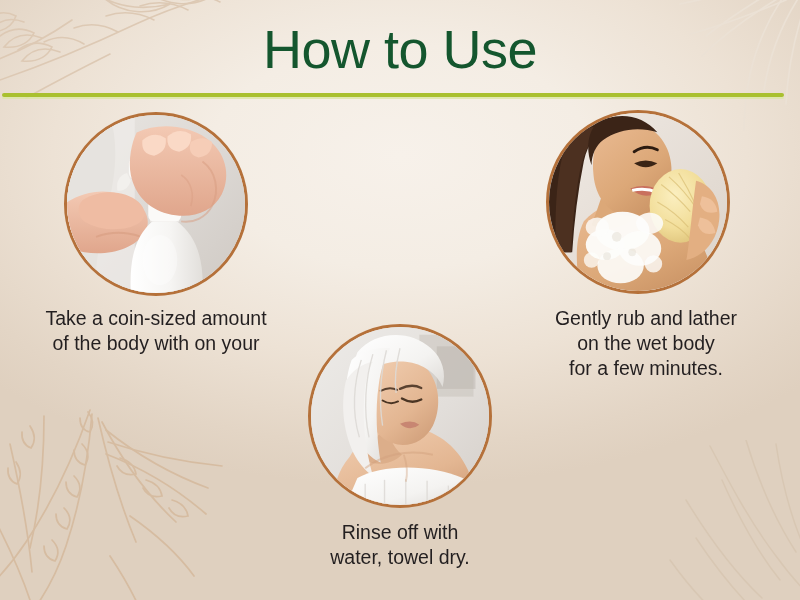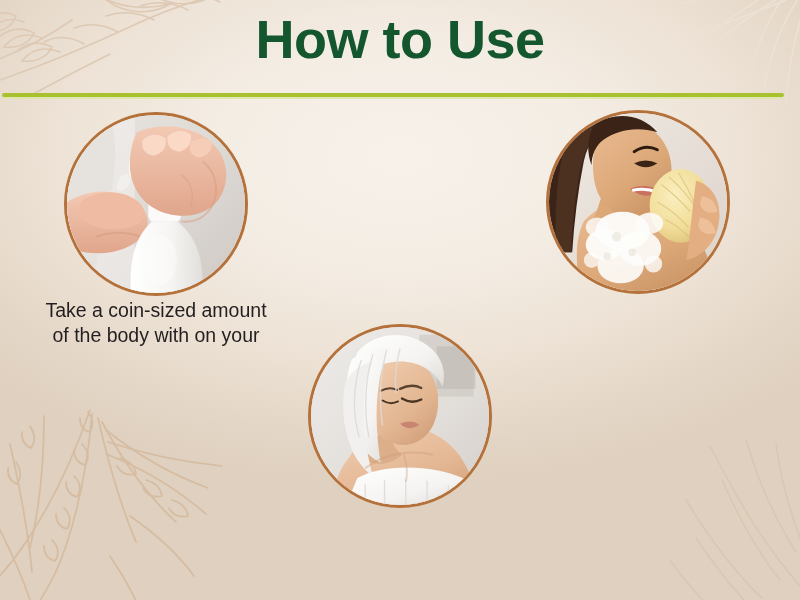--- a/index.html
+++ b/index.html
@@ -37,24 +37,24 @@
   
   .header {
     position: absolute;
     left: 0;
     top: 0;
     width: 800px;
     text-align: center;
   }
   .title {
     margin: 0;
-    padding-top: 8px;
+    padding-top: 18px;
     font-size: 54px;
     line-height: 62px;
-    font-weight: bold;
+    font-weight: normal;
     letter-spacing: -0.5px;
     color: #14562E;
     font-family: "Liberation Sans", sans-serif;
   }
   .divider-wrap {
     position: absolute;
     left: 0;
     top: 92px;
     width: 800px;
     height: 8px;
@@ -95,21 +95,21 @@
 
   
   .caption {
     position: absolute;
     color: #231F20;
     font-size: 19.5px;
     line-height: 25px;
     text-align: center;
     font-family: "Liberation Sans", sans-serif;
   }
-  .caption-1 { left: 6px;   top: 298px; width: 300px; }
+  .caption-1 { left: 6px;   top: 306px; width: 300px; }
   .caption-2 { left: 496px; top: 306px; width: 300px; }
   .caption-3 { left: 250px; top: 520px; width: 300px; }
   .caption p { margin: 0; }
 </style>
 </head>
 <body>
 
 <div class="slide">
 
   <div class="deco deco-topleft">
@@ -369,15 +369,24 @@
       <path d="M56 146 c 18 -14, 44 -20, 70 -14" stroke="#D0A07D" stroke-width="2" fill="none" opacity=".45"></path>
       <path d="M96 132 c 4 12, 4 20, 2 28" stroke="#D0A07D" stroke-width="2" fill="none" opacity=".4"></path>
     </svg>
   </div>
 
   <div class="caption caption-1">
     <p>Take a coin-sized amount</p>
     <p>of the body with on your</p>
   </div>
 
-
+  <div class="caption caption-2">
+    <p>Gently rub and lather</p>
+    <p>on the wet body</p>
+    <p>for a few minutes.</p>
+  </div>
+
+  <div class="caption caption-3">
+    <p>Rinse off with</p>
+    <p>water, towel dry.</p>
+  </div>
 
 </div>
 
 </body></html>

